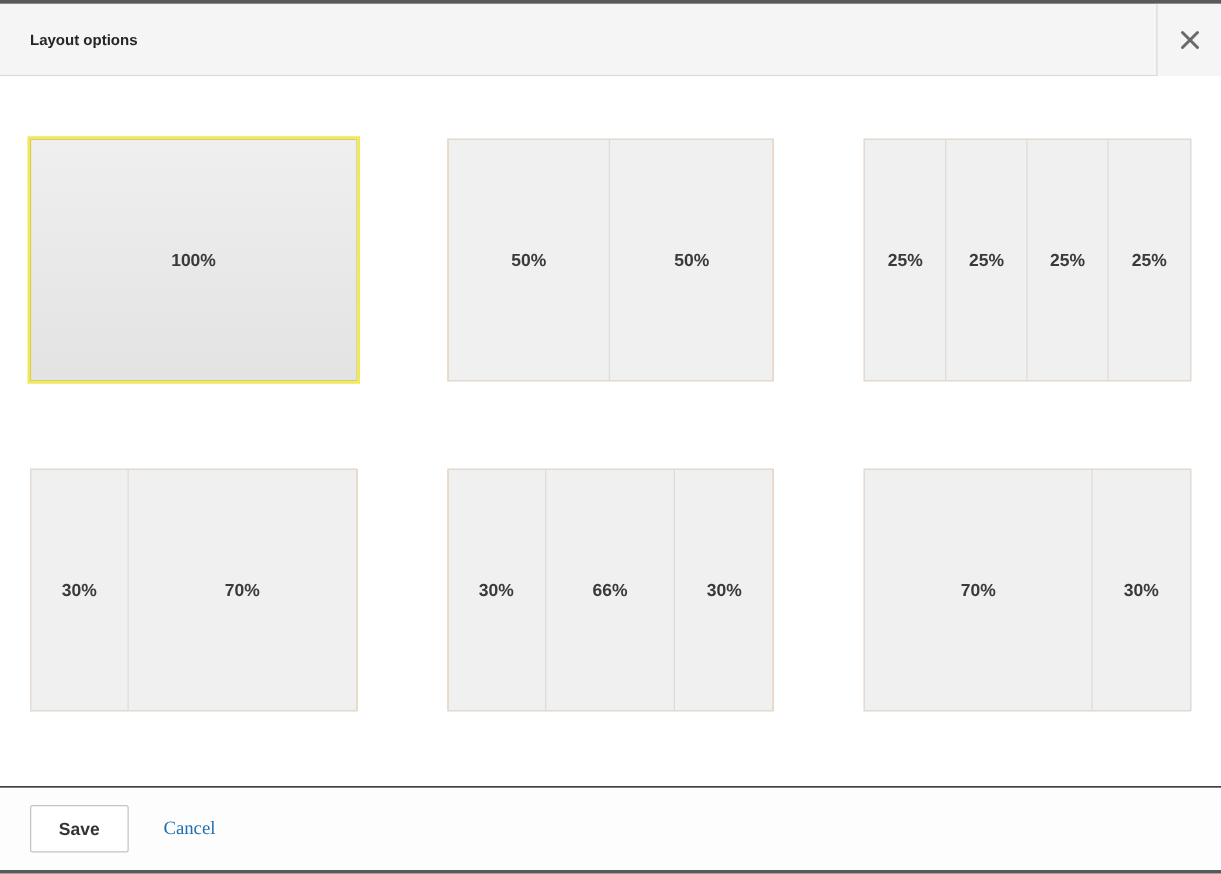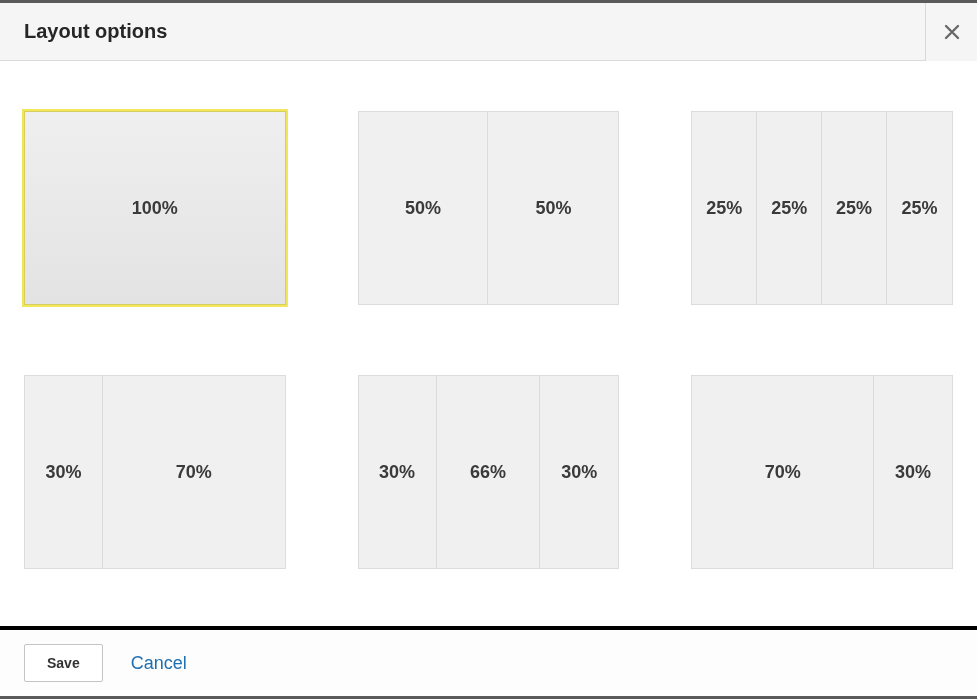--- a/index.html
+++ b/index.html
@@ -23,21 +23,21 @@
     .dialog-header {
       display: flex;
       align-items: center;
       justify-content: space-between;
       background: #f5f5f5;
       border-bottom: 1px solid #d9d9d9;
       padding: 0 0 0 24px;
       height: 58px;
     }
     .dialog-title {
-      font-size: 20px;
+      font-size: 12px;
       font-weight: bold;
       color: #262626;
     }
     .close-btn {
       width: 52px;
       height: 58px;
       border: none;
       border-left: 1px solid #d9d9d9;
       background: #f5f5f5;
       color: #6a6a6a;
@@ -72,56 +72,57 @@
     .layout-option.selected {
       outline: 2px solid #f2e65a;
       outline-offset: 0;
       border-color: #d6cf5e;
       background: linear-gradient(to bottom, #efefef, #e3e3e3);
     }
     .layout-option .col {
       display: flex;
       align-items: center;
       justify-content: center;
-      font-size: 18px;
+      font-size: 14px;
       font-weight: bold;
       color: #3a3a3a;
       border-right: 1px solid #dcdcdc;
       background: #f0f0f0;
     }
     .layout-option.selected .col {
       background: transparent;
     }
     .layout-option .col:last-child {
       border-right: none;
     }
     .dialog-footer {
-      border-top: 4px solid #000000;
+      border-top: 1px solid #000000;
       background: #fdfdfd;
       padding: 14px 24px;
       display: flex;
       align-items: center;
       gap: 28px;
       border-bottom: 3px solid #5a5a5a;
     }
     .save-btn {
       background: #fff;
       border: 1px solid #c4c4c4;
       color: #333;
       font-size: 14px;
       font-weight: bold;
       padding: 10px 22px;
       cursor: pointer;
       border-radius: 2px;
     }
     .cancel-link {
       color: #1f6fb2;
-      font-size: 18px;
+      font-size: 15px;
       text-decoration: none;
       cursor: pointer;
+      font-family: Liberation Serif, serif;
     }
   </style>
 </head>
 <body>
 
 <div class="dialog">
   <div class="dialog-header">
     <div class="dialog-title">Layout options</div>
     <button class="close-btn" aria-label="Close">
       <svg viewBox="0 0 16 16">

